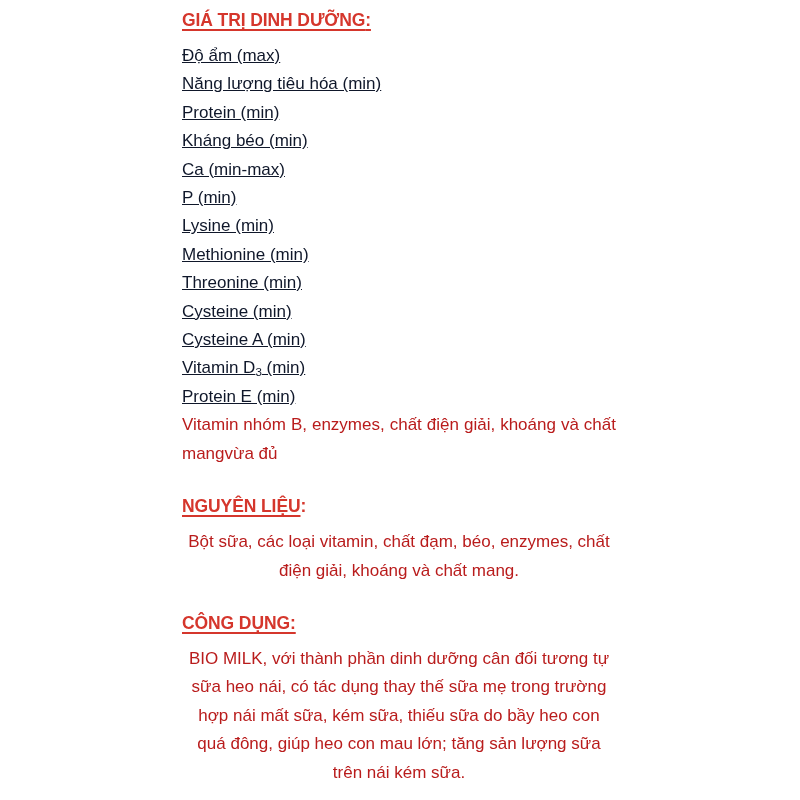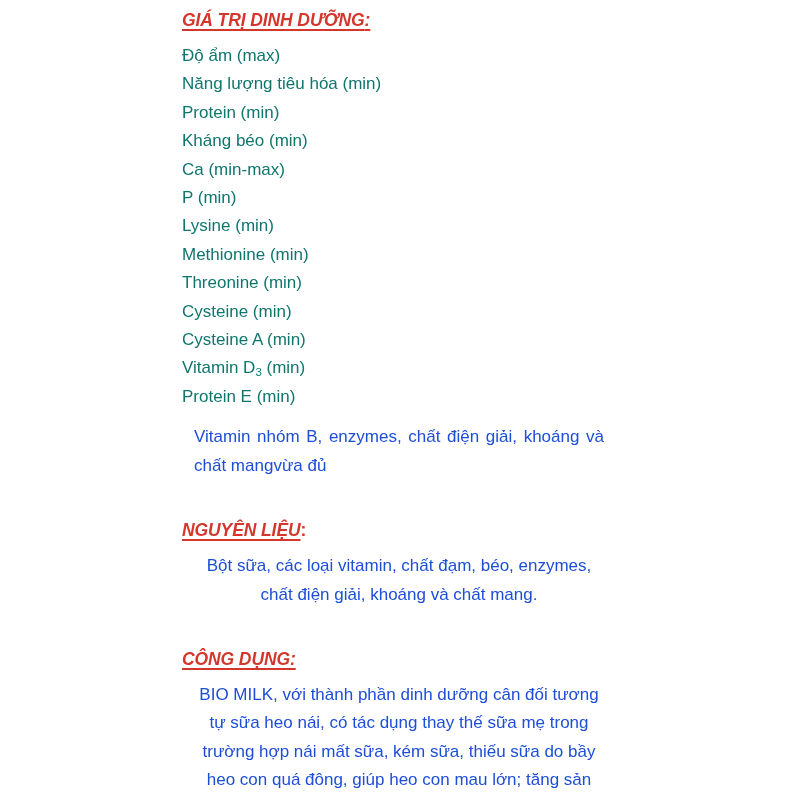--- a/index.html
+++ b/index.html
@@ -35,50 +35,50 @@
     font-size: 17.5px;
     letter-spacing: -0.1px;
     line-height: 28px;
     margin: 0;
     white-space: nowrap;
   }
   .section-heading .u {
     text-decoration: underline;
     text-decoration-thickness: 2px;
     text-underline-offset: 3px;
-    font-style: italic;
   }
   .section-heading .nu {
     text-decoration: none;
   }
 
   .spec-list {
     list-style: none;
     margin: 0;
     padding: 0;
   }
   .spec-list li {
     font-size: 17px;
     line-height: 28.4px;
-    color: #0f766e;
+    color: #0f172a;
     white-space: nowrap;
+    text-decoration: underline;
   }
   .spec-list li sub {
     font-size: 11.5px;
     line-height: 0;
     vertical-align: baseline;
     position: relative;
     top: 3px;
   }
 
   .para {
-    margin: 12px;
+    margin: 0;
     font-size: 17px;
     line-height: 28.4px;
-    color: #1d4ed8;
+    color: #b91c1c;
     text-align: justify;
     text-justify: inter-word;
   }
   .para.flow {
     text-align: center;
   }
 
   .gap-sm { height: 6px; }
   .gap-lg { height: 24px; }
 

